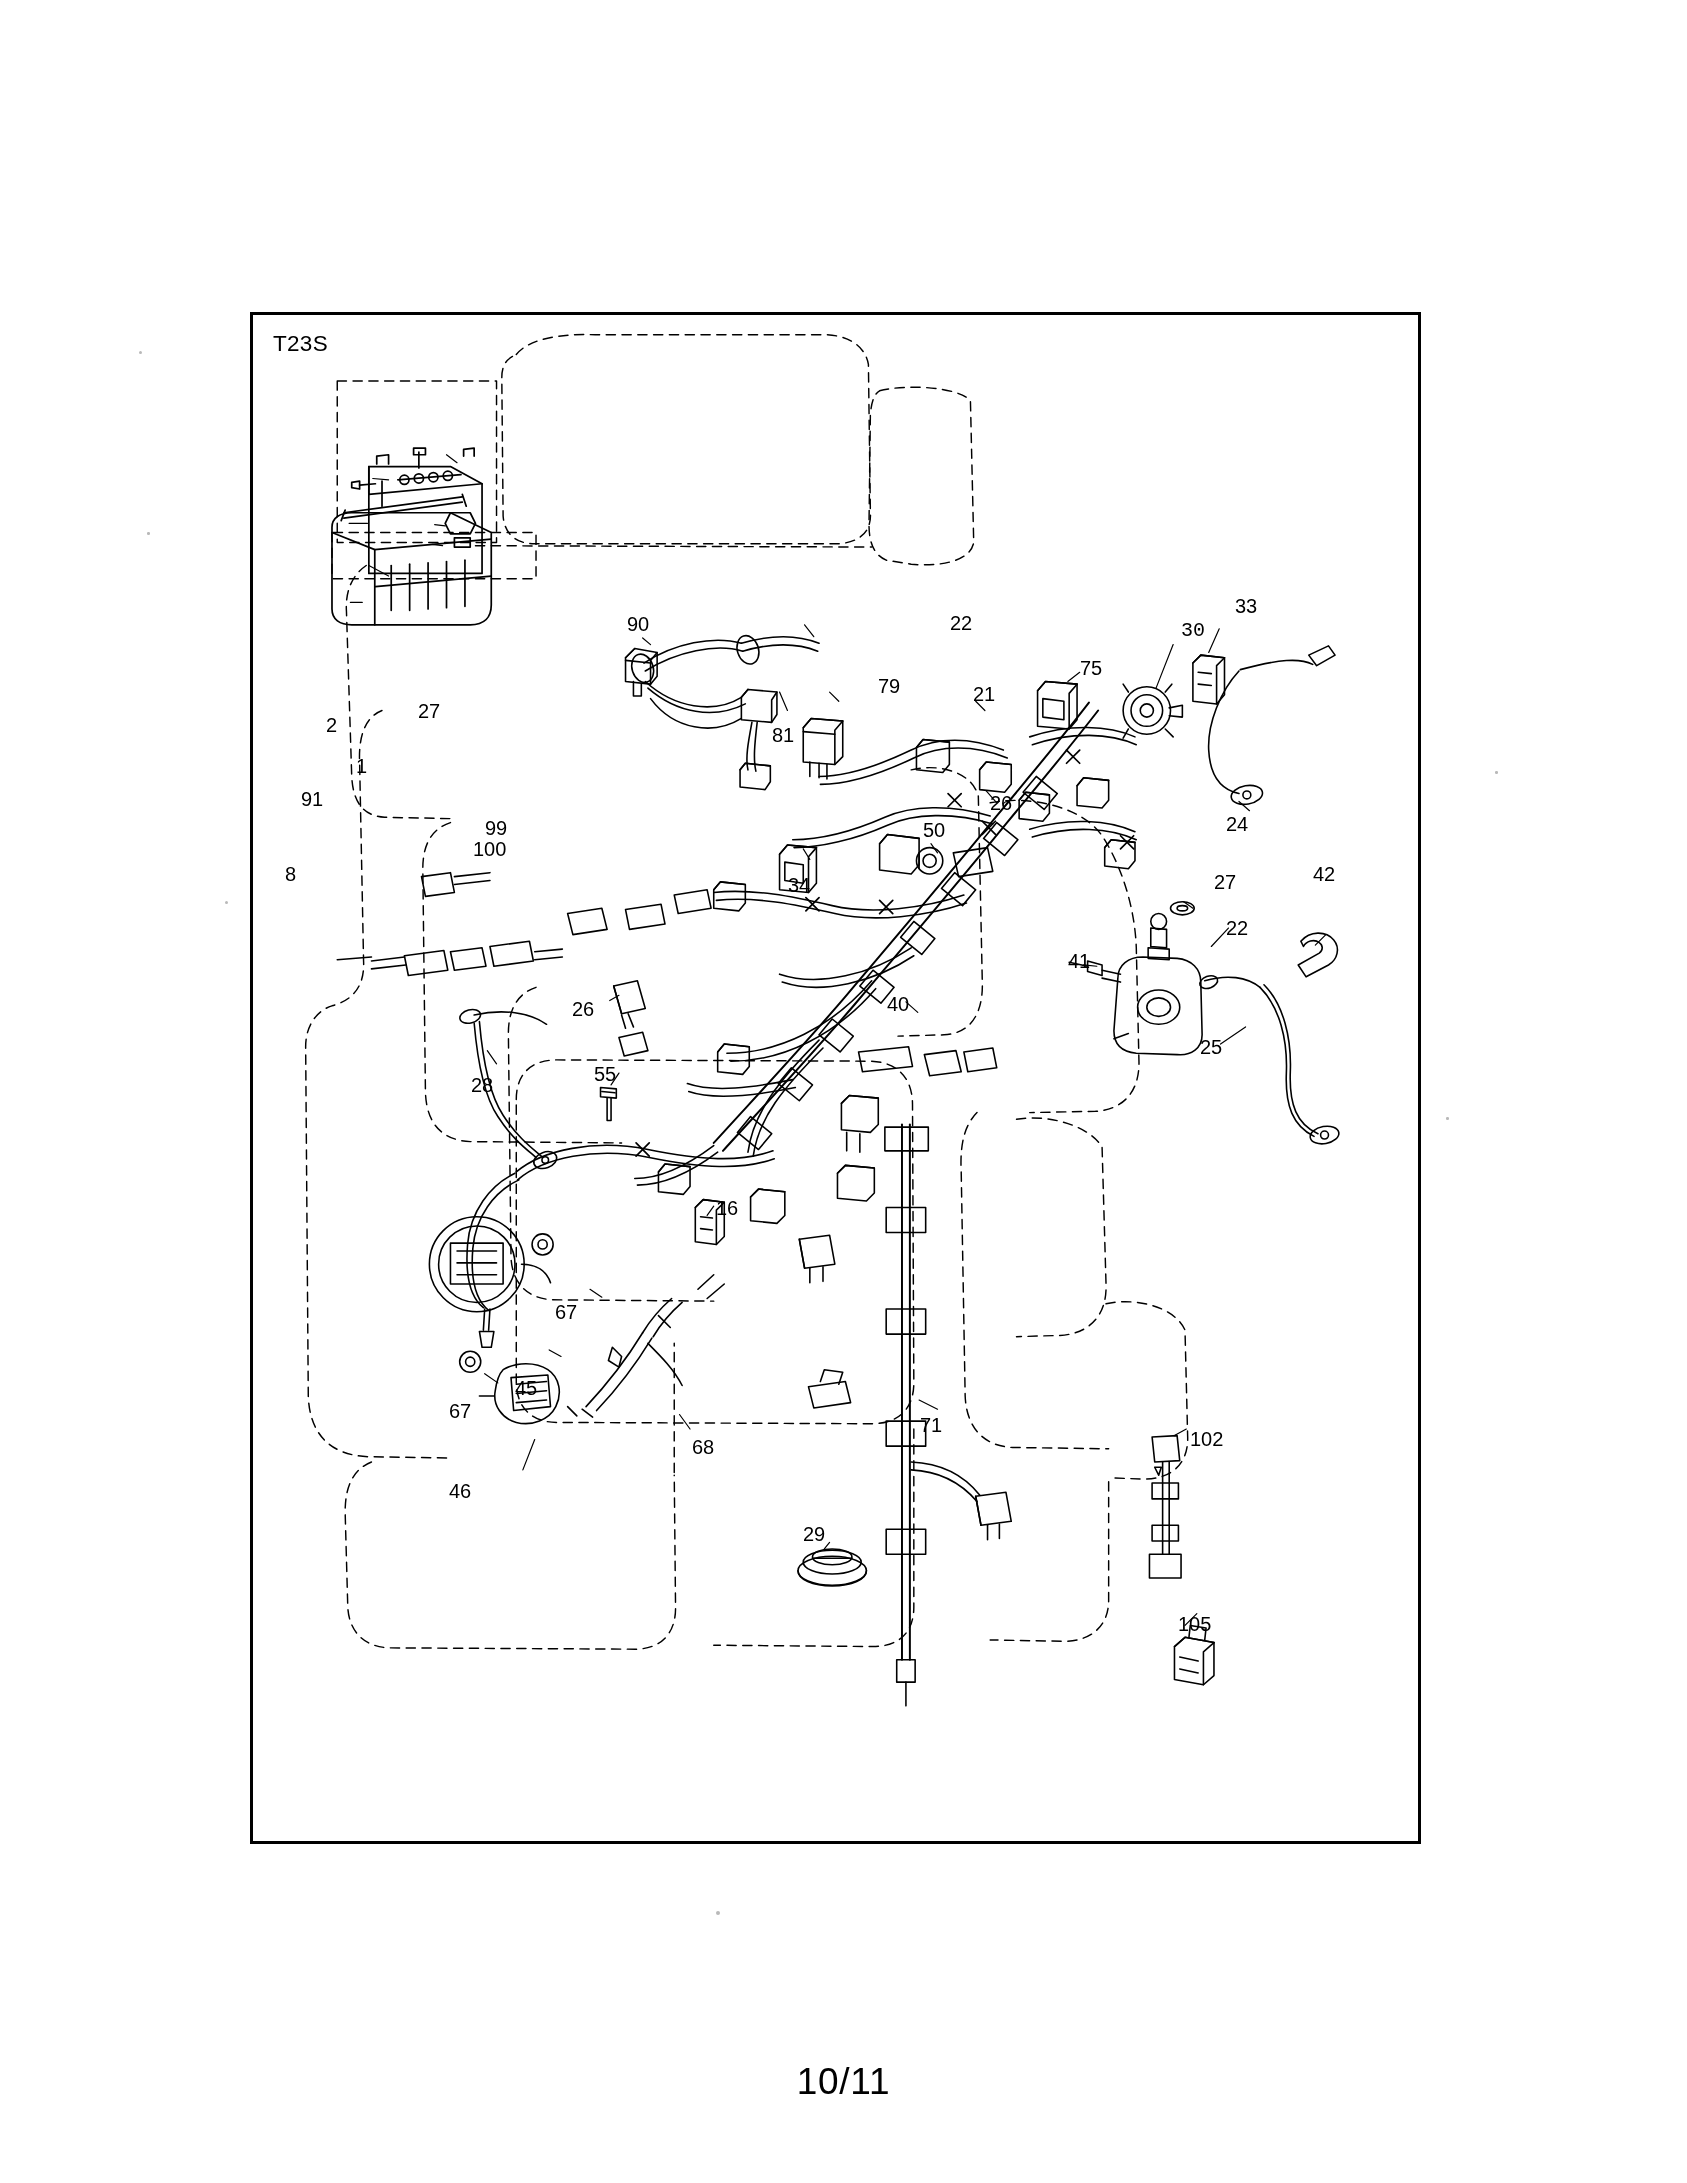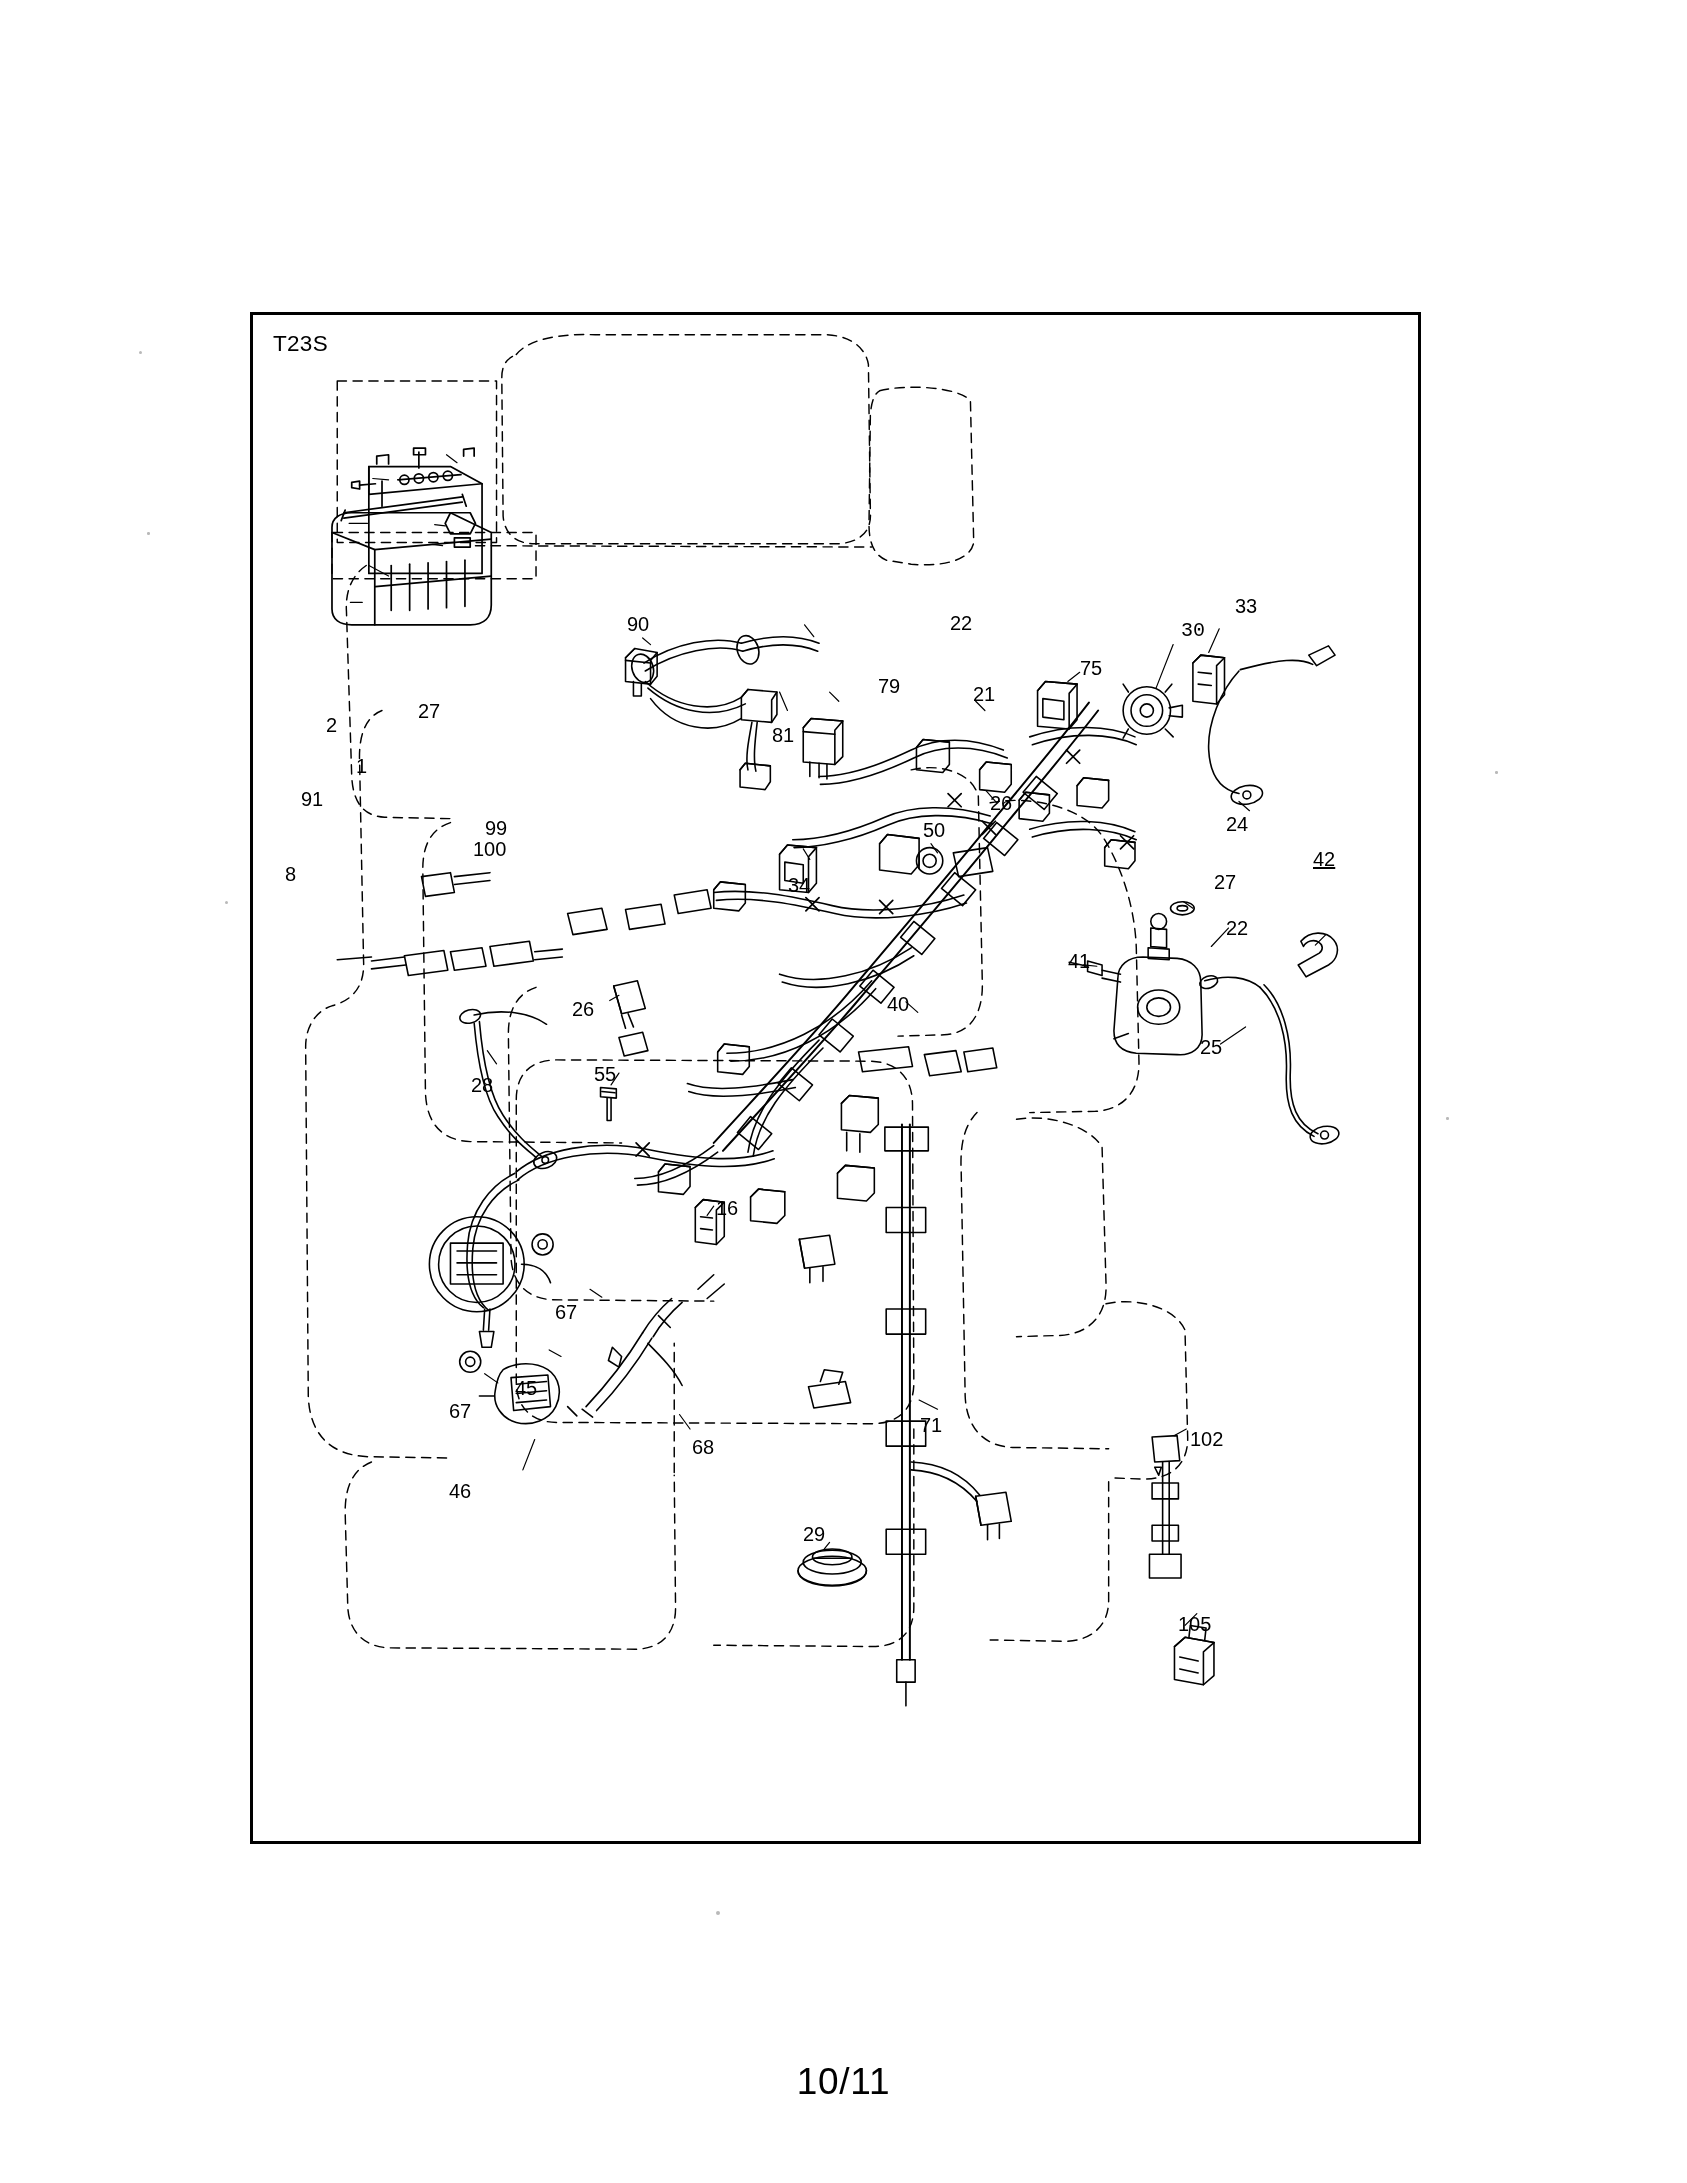--- a/index.html
+++ b/index.html
@@ -591,21 +591,21 @@
     <div class="callout" style="left:103px;top:441px;">1</div>
     <div class="callout" style="left:48px;top:474px;">91</div>
     <div class="callout" style="left:737px;top:478px;">26</div>
     <div class="callout" style="left:973px;top:471px;margin-top:28px;">24</div>
     <div class="callout" style="left:232px;top:503px;">99</div>
     <div class="callout" style="left:220px;top:524px;">100</div>
     <div class="callout" style="left:535px;top:541px;margin-top:19px;">34</div>
     <div class="callout" style="left:670px;top:505px;">50</div>
     <div class="callout" style="left:32px;top:549px;">8</div>
     <div class="callout" style="left:961px;top:557px;">27</div>
-    <div class="callout" style="left:1060px;top:534px;text-decoration:underline;">42</div>
+    <div class="callout" style="left:1060px;top:549px;">42</div>
     <div class="callout" style="left:973px;top:603px;">22</div>
     <div class="callout" style="left:815px;top:636px;">41</div>
     <div class="callout" style="left:319px;top:684px;">26</div>
     <div class="callout" style="left:634px;top:679px;">40</div>
     <div class="callout" style="left:947px;top:722px;">25</div>
     <div class="callout" style="left:218px;top:760px;">28</div>
     <div class="callout" style="left:341px;top:749px;">55</div>
     <div class="callout" style="left:463px;top:883px;">16</div>
     <div class="callout" style="left:302px;top:987px;">67</div>
     <div class="callout" style="left:262px;top:1063px;">45</div>

